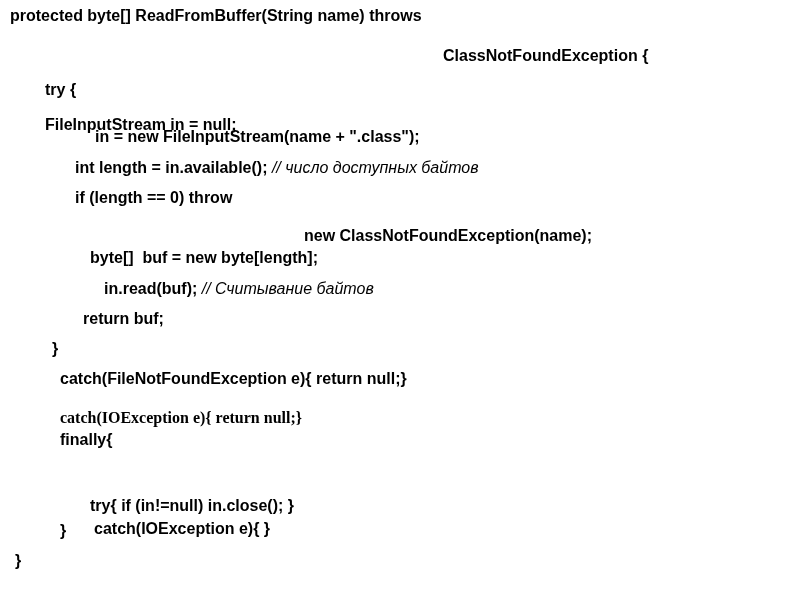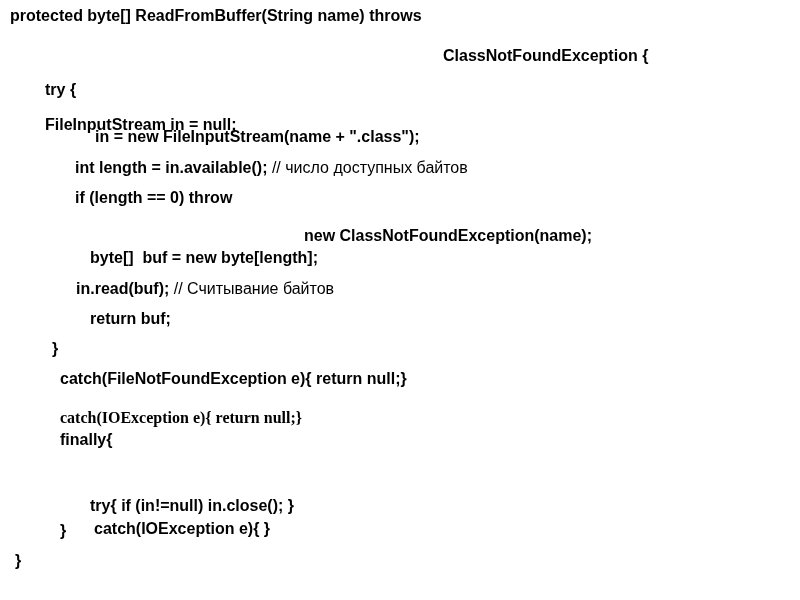--- a/index.html
+++ b/index.html
@@ -1,35 +1,35 @@
 <!DOCTYPE html>
 <html><head>
 <meta charset="utf-8">
 <style>
   html, body { margin:0; padding:0; }
   body { width:800px; height:600px; background:#ffffff; position:relative; overflow:hidden;
          font-family:"Liberation Sans", sans-serif; color:#000; }
   .line { position:absolute; left:0; white-space:pre; font-weight:bold; font-size:16px; line-height:28px; height:28px; }
-  .cm { font-weight:normal; }
+  .cm { font-weight:normal; font-style:italic; }
 </style>
 </head>
 <body>
 
 <div>
   <div class="line" style="top:2px;left:10px;"><span>protected byte[] ReadFromBuffer(String name) throws</span></div>
   <div class="line" style="top:32px;left:443px;margin-top:10px;"><span>ClassNotFoundException {</span></div>
   <div class="line" style="top:63px;left:45px;margin-top:48px;"><span>FileInputStream in = null;</span></div>
   <div class="line" style="top:76px;left:45px;"><span>try {</span></div>
   <div class="line" style="top:123px;left:75px;margin-left:20px;"><span>in = new FileInputStream(name + ".class");</span></div>
   <div class="line" style="top:154px;left:75px;"><span>int length = in.available(); </span><span class="cm">// число доступных байтов</span></div>
   <div class="line" style="top:184px;left:75px;"><span>if (length == 0) throw</span></div>
   <div class="line" style="top:222px;left:304px;"><span>new ClassNotFoundException(name);</span></div>
   <div class="line" style="top:244px;left:90px;"><span>byte[]  buf = new byte[length];</span></div>
-  <div class="line" style="top:275px;left:76px;"><span>in.read(buf); </span><span class="cm">// Считывание байтов</span></div>
-  <div class="line" style="top:305px;left:90px;"><span>return buf;</span></div>
+  <div class="line" style="top:275px;left:104px;"><span>in.read(buf); </span><span class="cm">// Считывание байтов</span></div>
+  <div class="line" style="top:305px;left:83px;"><span>return buf;</span></div>
   <div class="line" style="top:335px;left:52px;"><span>}</span></div>
   <div class="line" style="top:365px;left:60px;"><span>catch(FileNotFoundException e){ return null;}</span></div>
   <div class="line" style="top:404px;left:60px;font-family:Liberation Serif, serif;"><span>catch(IOException e){ return null;}</span></div>
   <div class="line" style="top:426px;left:60px;"><span>finally{</span></div>
   <div class="line" style="top:456px;left:90px;margin-top:36px;"><span>try{ if (in!=null) in.close(); }</span></div>
   <div class="line" style="top:487px;left:94px;margin-top:28px;"><span>catch(IOException e){ }</span></div>
   <div class="line" style="top:517px;left:60px;"><span>}</span></div>
   <div class="line" style="top:547px;left:15px;"><span>}</span></div>
 </div>
 

